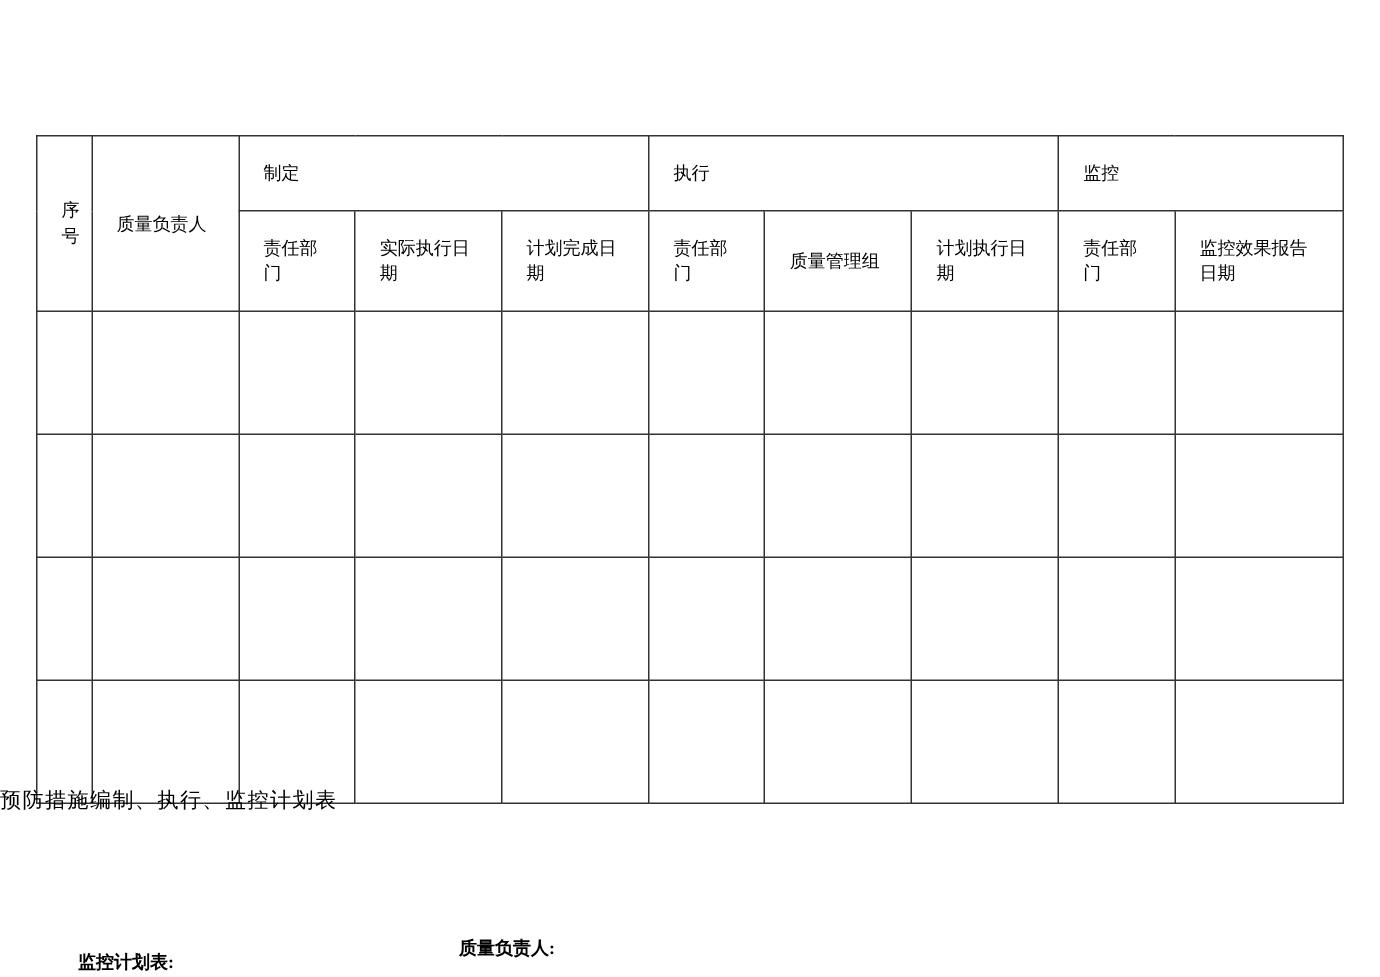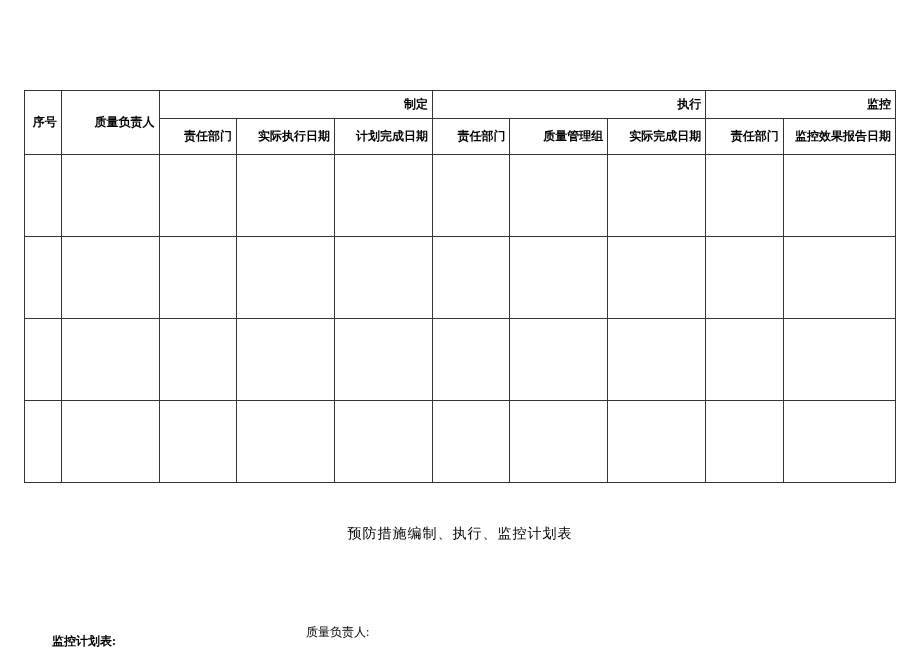--- a/index.html
+++ b/index.html
@@ -20,25 +20,25 @@
       left: 24px;
       width: 872px;
     }
     table {
       border-collapse: collapse;
       width: 100%;
       table-layout: fixed;
     }
     td, th {
       border: 1px solid #333;
-      text-align: right;
+      text-align: left;
       vertical-align: middle;
       font-size: 12px;
-      font-weight: bold;
-      padding: 4px;
+      font-weight: normal;
+      padding: 16px;
     }
     .col-seq { width: 36px; }
     .col-project { width: 96px; }
     .col-dept { width: 76px; }
     .col-date { width: 96px; }
     .col-date2 { width: 96px; }
     .col-monitor-dept { width: 76px; }
     .col-monitor-date { width: 110px; }
     .header-row-1 td, .header-row-1 th {
       height: 28px;
@@ -47,37 +47,36 @@
       height: 36px;
     }
     .data-row td {
       height: 82px;
     }
     .title {
       position: absolute;
       top: 525px;
       left: 0;
       width: 920px;
-      text-align: center;
       font-size: 14px;
       letter-spacing: 1px;
     }
     .footer-left {
       position: absolute;
       top: 633px;
       left: 52px;
       font-size: 12px;
       font-weight: bold;
     }
     .footer-right {
       position: absolute;
       top: 624px;
       left: 306px;
       font-size: 12px;
-      font-weight: normal;
+      font-weight: bold;
     }
   </style>
 </head>
 <body>
 
 <div class="table-container">
   <table>
     <colgroup>
       <col class="col-seq">
       <col class="col-project">
@@ -97,21 +96,21 @@
         <th colspan="3">制定</th>
         <th colspan="3">执行</th>
         <th colspan="2">监控</th>
       </tr>
       <tr class="header-row-2">
         <th>责任部门</th>
         <th>实际执行日期</th>
         <th>计划完成日期</th>
         <th>责任部门</th>
         <th>质量管理组</th>
-        <th>实际完成日期</th>
+        <th>计划执行日期</th>
         <th>责任部门</th>
         <th>监控效果报告日期</th>
       </tr>
     </thead>
     <tbody>
       <tr class="data-row">
         <td></td>
         <td></td>
         <td></td>
         <td></td>

